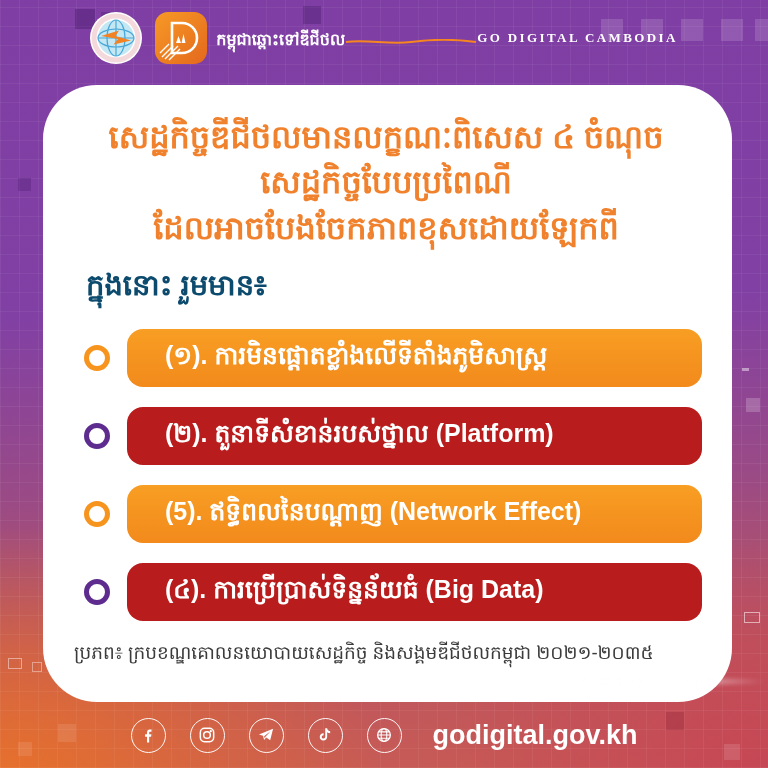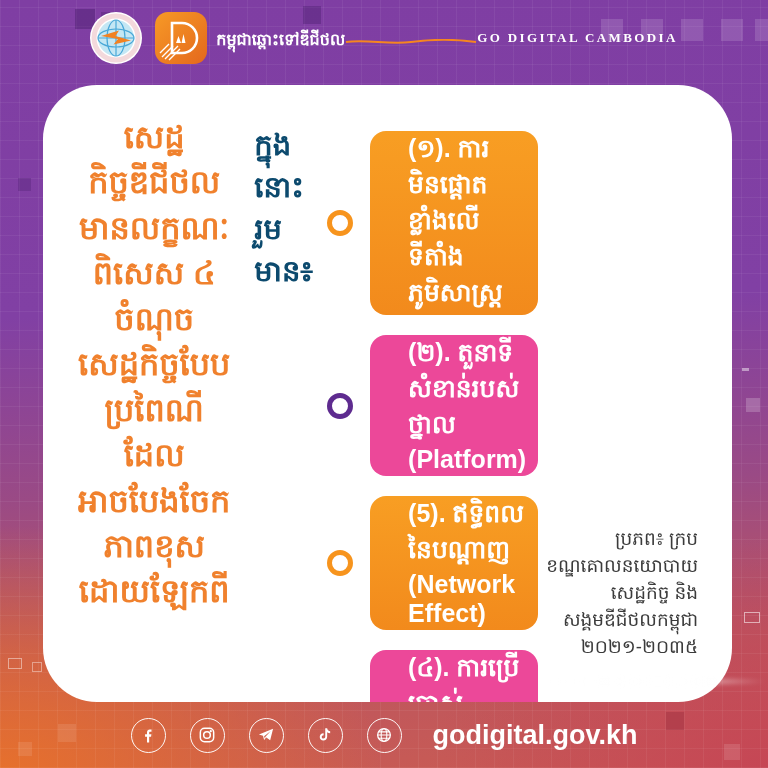--- a/index.html
+++ b/index.html
@@ -27,33 +27,33 @@
   .logos{position:absolute;top:9px;left:0;right:0;height:62px;z-index:3;
     display:flex;align-items:center;justify-content:center;gap:13px;}
   .gdc{display:flex;align-items:center;gap:9px;}
   .gdc-text{display:flex;flex-direction:row;align-items:flex-start;line-height:1.15;}
   .gdc-khmer{color:#fff;font-weight:700;font-size:16px;white-space:nowrap;}
   .gdc-latin{color:#fff;font-weight:700;font-size:13px;letter-spacing:2.4px;white-space:nowrap;font-family:Liberation Serif, serif;}
 
   
   .card{position:absolute;left:43px;top:85px;width:689px;height:617px;z-index:2;
     background:#fff;border-radius:54px;box-sizing:border-box;
-    display:flex;flex-direction:row;padding:26px 30px 40px 27px;overflow:hidden;}
+    display:flex;flex-direction:column;padding:26px 30px 40px 27px;overflow:hidden;}
   .title{margin:4px 8px 0;text-align:center;font-weight:700;font-size:32px;line-height:1.42;color:#F0812D;}
   .subtitle{margin:16px 0 0 16px;font-weight:700;font-size:29px;color:#0c4a6e;}
   .items{list-style:none;margin:20px 0 0;padding:0;}
   .item{display:flex;align-items:center;margin-bottom:20px;}
   .ring{width:16px;height:16px;border-radius:50%;border:5px solid #F7941D;margin-left:14px;flex:0 0 auto;}
   .ring.purple{border-color:#5E2B8F;}
   .pill{margin-left:17px;flex:1;min-height:58px;border-radius:16px;box-sizing:border-box;
     display:flex;align-items:center;padding:2px 12px 2px 38px;
     color:#fff;font-weight:700;font-size:25px;}
   .pill.orange{background:linear-gradient(180deg,#F89E23,#F28A1C);}
-  .pill.purple{background:#ec4899;}
-  .source{margin:auto 4px 0;text-align:right;color:#3B3B3B;font-size:18.5px;font-weight:500;}
+  .pill.purple{background:#b91c1c;}
+  .source{margin:auto 4px 0;text-align:left;color:#3B3B3B;font-size:18.5px;font-weight:500;}
 
   
   .bottombar{position:absolute;left:0;right:0;bottom:0;height:66px;z-index:2;
     display:flex;align-items:center;justify-content:center;gap:24px;}
   .sicon{width:35px;height:35px;border:1.6px solid rgba(255,255,255,.95);border-radius:50%;
     box-sizing:border-box;display:flex;align-items:center;justify-content:center;cursor:pointer;}
   .site{color:#fff;font-size:27px;font-weight:700;margin-left:7px;cursor:pointer;}
 </style>
 </head>
 <body>

